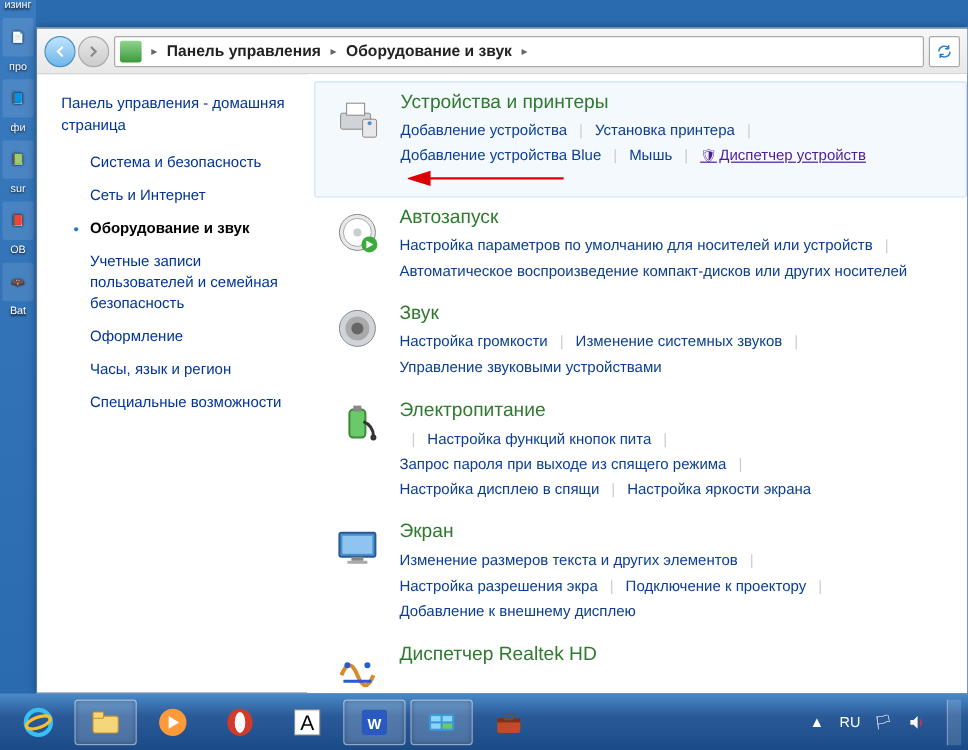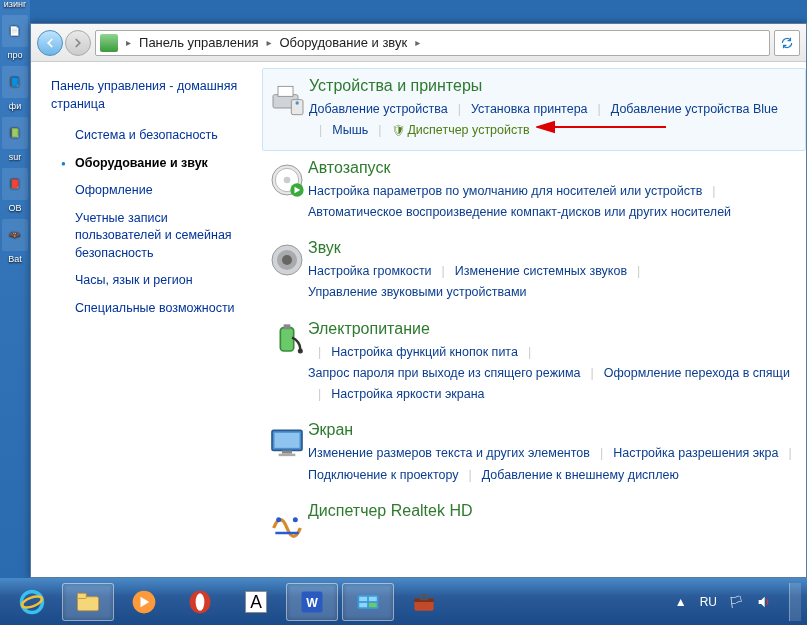--- a/index.html
+++ b/index.html
@@ -13,41 +13,41 @@
   
   .window { position: absolute; left: 30px; top: 23px; width: 777px; height: 555px; background: #fff; border: 1px solid #5a7ba0; box-shadow: 0 0 8px rgba(0,0,0,0.4); display: flex; flex-direction: column; }
   .addrbar { height: 38px; background: linear-gradient(#f7f7f7,#e8e8e8); border-bottom: 1px solid #ccc; display: flex; align-items: center; padding: 4px 6px; gap: 4px; }
   .navbtns { display:flex; gap:2px; }
   .navbtn { width:26px; height:26px; border-radius:50%; background:linear-gradient(#bfe4ff,#6fb5e8); border:1px solid #4a90c0; display:flex; align-items:center; justify-content:center; cursor:pointer; }
   .navbtn.fwd { background:linear-gradient(#e8e8e8,#ccc); border-color:#aaa; }
   .navbtn svg { width:14px; height:14px; }
   .breadcrumb { flex:1; height:26px; background:#fff; border:1px solid #aaa; border-radius:2px; display:flex; align-items:center; padding:0 4px; font-size:13px; color:#222; gap:2px; }
   .breadcrumb .bicon { width:18px; height:18px; background:linear-gradient(#8fd48f,#3a9a3a); border-radius:2px; margin-right:4px; }
   .breadcrumb .chev { color:#666; font-size:10px; padding:0 2px; }
-  .breadcrumb .crumb { padding:2px 4px; cursor:pointer; }
+  .breadcrumb .crumb { padding:2px 4px; cursor:pointer;font-weight:bold; }
   .refresh { width:26px; height:26px; border:1px solid #aaa; border-radius:2px; background:#fff; display:flex; align-items:center; justify-content:center; cursor:pointer; }
 
   .body { flex:1; display:flex; overflow:hidden; }
   .sidebar { width:225px; background:#fff; padding:16px 10px 10px 20px; font-size:12.5px; }
   .sidebar .home { color:#003399; margin-bottom:14px; line-height:1.4; cursor:pointer; }
   .sidebar .navitem { color:#003399; margin-bottom:10px; cursor:pointer; line-height:1.4; position:relative;margin-left:24px; }
   .sidebar .navitem.active { color:#000; font-weight:bold; }
   .sidebar .navitem.active::before { content:"●"; position:absolute; left:-14px; color:#1e7bc8; font-size:8px; top:3px; }
 
   .main { flex:1; background:#fff; padding:6px 0 10px 6px; overflow:auto; }
-  .category { display:flex; padding:8px 4px; }
+  .category { display:flex; gap:14px; padding:8px 15px; }
   .category.hl { background:#f4f9fe; border:1px solid #cce4f7; border-radius:2px; }
   .caticon { width:42px; height:42px; flex-shrink:0; display:flex; align-items:center; justify-content:center; }
   .caticon svg { width:40px; height:40px; }
   .catbody { flex:1; }
   .cattitle { font-size:16px; color:#2e7a2e; margin-bottom:4px; cursor:pointer; }
   .sublinks { display:flex; flex-wrap:wrap; gap:0; font-size:12.5px; line-height:1.7; }
   .sublink { color:#0b3e91; cursor:pointer; white-space:nowrap; }
   .sublink.shield::before { content:"🛡"; font-size:11px; margin-right:2px; }
-  .sublink.hl { color:#4d7c0f; }
+  .sublink.hl { text-decoration:underline; color:#4c1d95; }
   .sep { color:#ccc; padding:0 10px; }
   .arrow-annot { display:inline-block; width:130px; height:14px; vertical-align:middle; margin-left:6px; }
   .arrow-annot svg { width:130px; height:14px; }
 
   
   .taskbar { position:absolute; left:0; bottom:0; width:807px; height:47px; background:linear-gradient(#4a8ac8,#2a5a98 40%,#1a4a88); display:flex; align-items:center; padding:0 6px; gap:4px; }
   .tbtn { height:38px; min-width:52px; border-radius:3px; display:flex; align-items:center; justify-content:center; cursor:pointer; border:1px solid transparent; }
   .tbtn.active { background:rgba(255,255,255,0.2); border-color:rgba(255,255,255,0.4); box-shadow:inset 0 0 4px rgba(0,0,0,0.3); }
   .tbtn svg, .tbtn .ic { width:28px; height:28px; }
   .tray { margin-left:auto; display:flex; align-items:center; gap:10px; color:#fff; font-size:12px; }
@@ -98,23 +98,24 @@
           <path d="M4 12a8 8 0 0 1 14-5M20 12a8 8 0 0 1-14 5M18 3v5h-5M6 21v-5h5" stroke="#1e7bc8" stroke-width="2" fill="none"></path>
         </svg>
     </div>
   </div>
 
   <div class="body">
     <div class="sidebar">
       <div class="home">Панель управления - домашняя страница</div>
       <div id="sidebar-items">
           <div class="navitem">Система и безопасность</div>
+          <div class="navitem">Сеть и Интернет</div>
           <div class="navitem active">Оборудование и звук</div>
+          <div class="navitem">Учетные записи пользователей и семейная безопасность</div>
           <div class="navitem">Оформление</div>
-          <div class="navitem">Учетные записи пользователей и семейная безопасность</div>
           <div class="navitem">Часы, язык и регион</div>
           <div class="navitem">Специальные возможности</div>
         </div>
     </div>
     <div class="main" id="main-content">
         <div class="category hl">
           <div class="caticon">
             <svg viewBox="0 0 48 48">
               <rect x="6" y="20" width="30" height="16" rx="2" fill="#d0d4d8" stroke="#888"></rect>
               <rect x="12" y="10" width="18" height="12" fill="#fff" stroke="#888"></rect>
@@ -188,21 +189,21 @@
             </svg>
           </div>
           <div class="catbody">
             <div class="cattitle">Электропитание</div>
             <div class="sublinks">
               <span class="sep">|</span>
               <span class="sublink">Настройка функций кнопок пита</span>
               <span class="sep">|</span>
               <span class="sublink">Запрос пароля при выходе из спящего режима</span>
               <span class="sep">|</span>
-              <span class="sublink">Оформление перехода в спящи</span>
+              <span class="sublink">Настройка дисплею в спящи</span>
               <span class="sep">|</span>
               <span class="sublink">Настройка яркости экрана</span>
             </div>
           </div>
         </div>
         <div class="category">
           <div class="caticon">
             <svg viewBox="0 0 48 48">
               <rect x="6" y="10" width="36" height="24" rx="2" fill="#4a90d0" stroke="#2a5a90" stroke-width="2"></rect>
               <rect x="9" y="13" width="30" height="18" fill="#8fc4f0"></rect>

